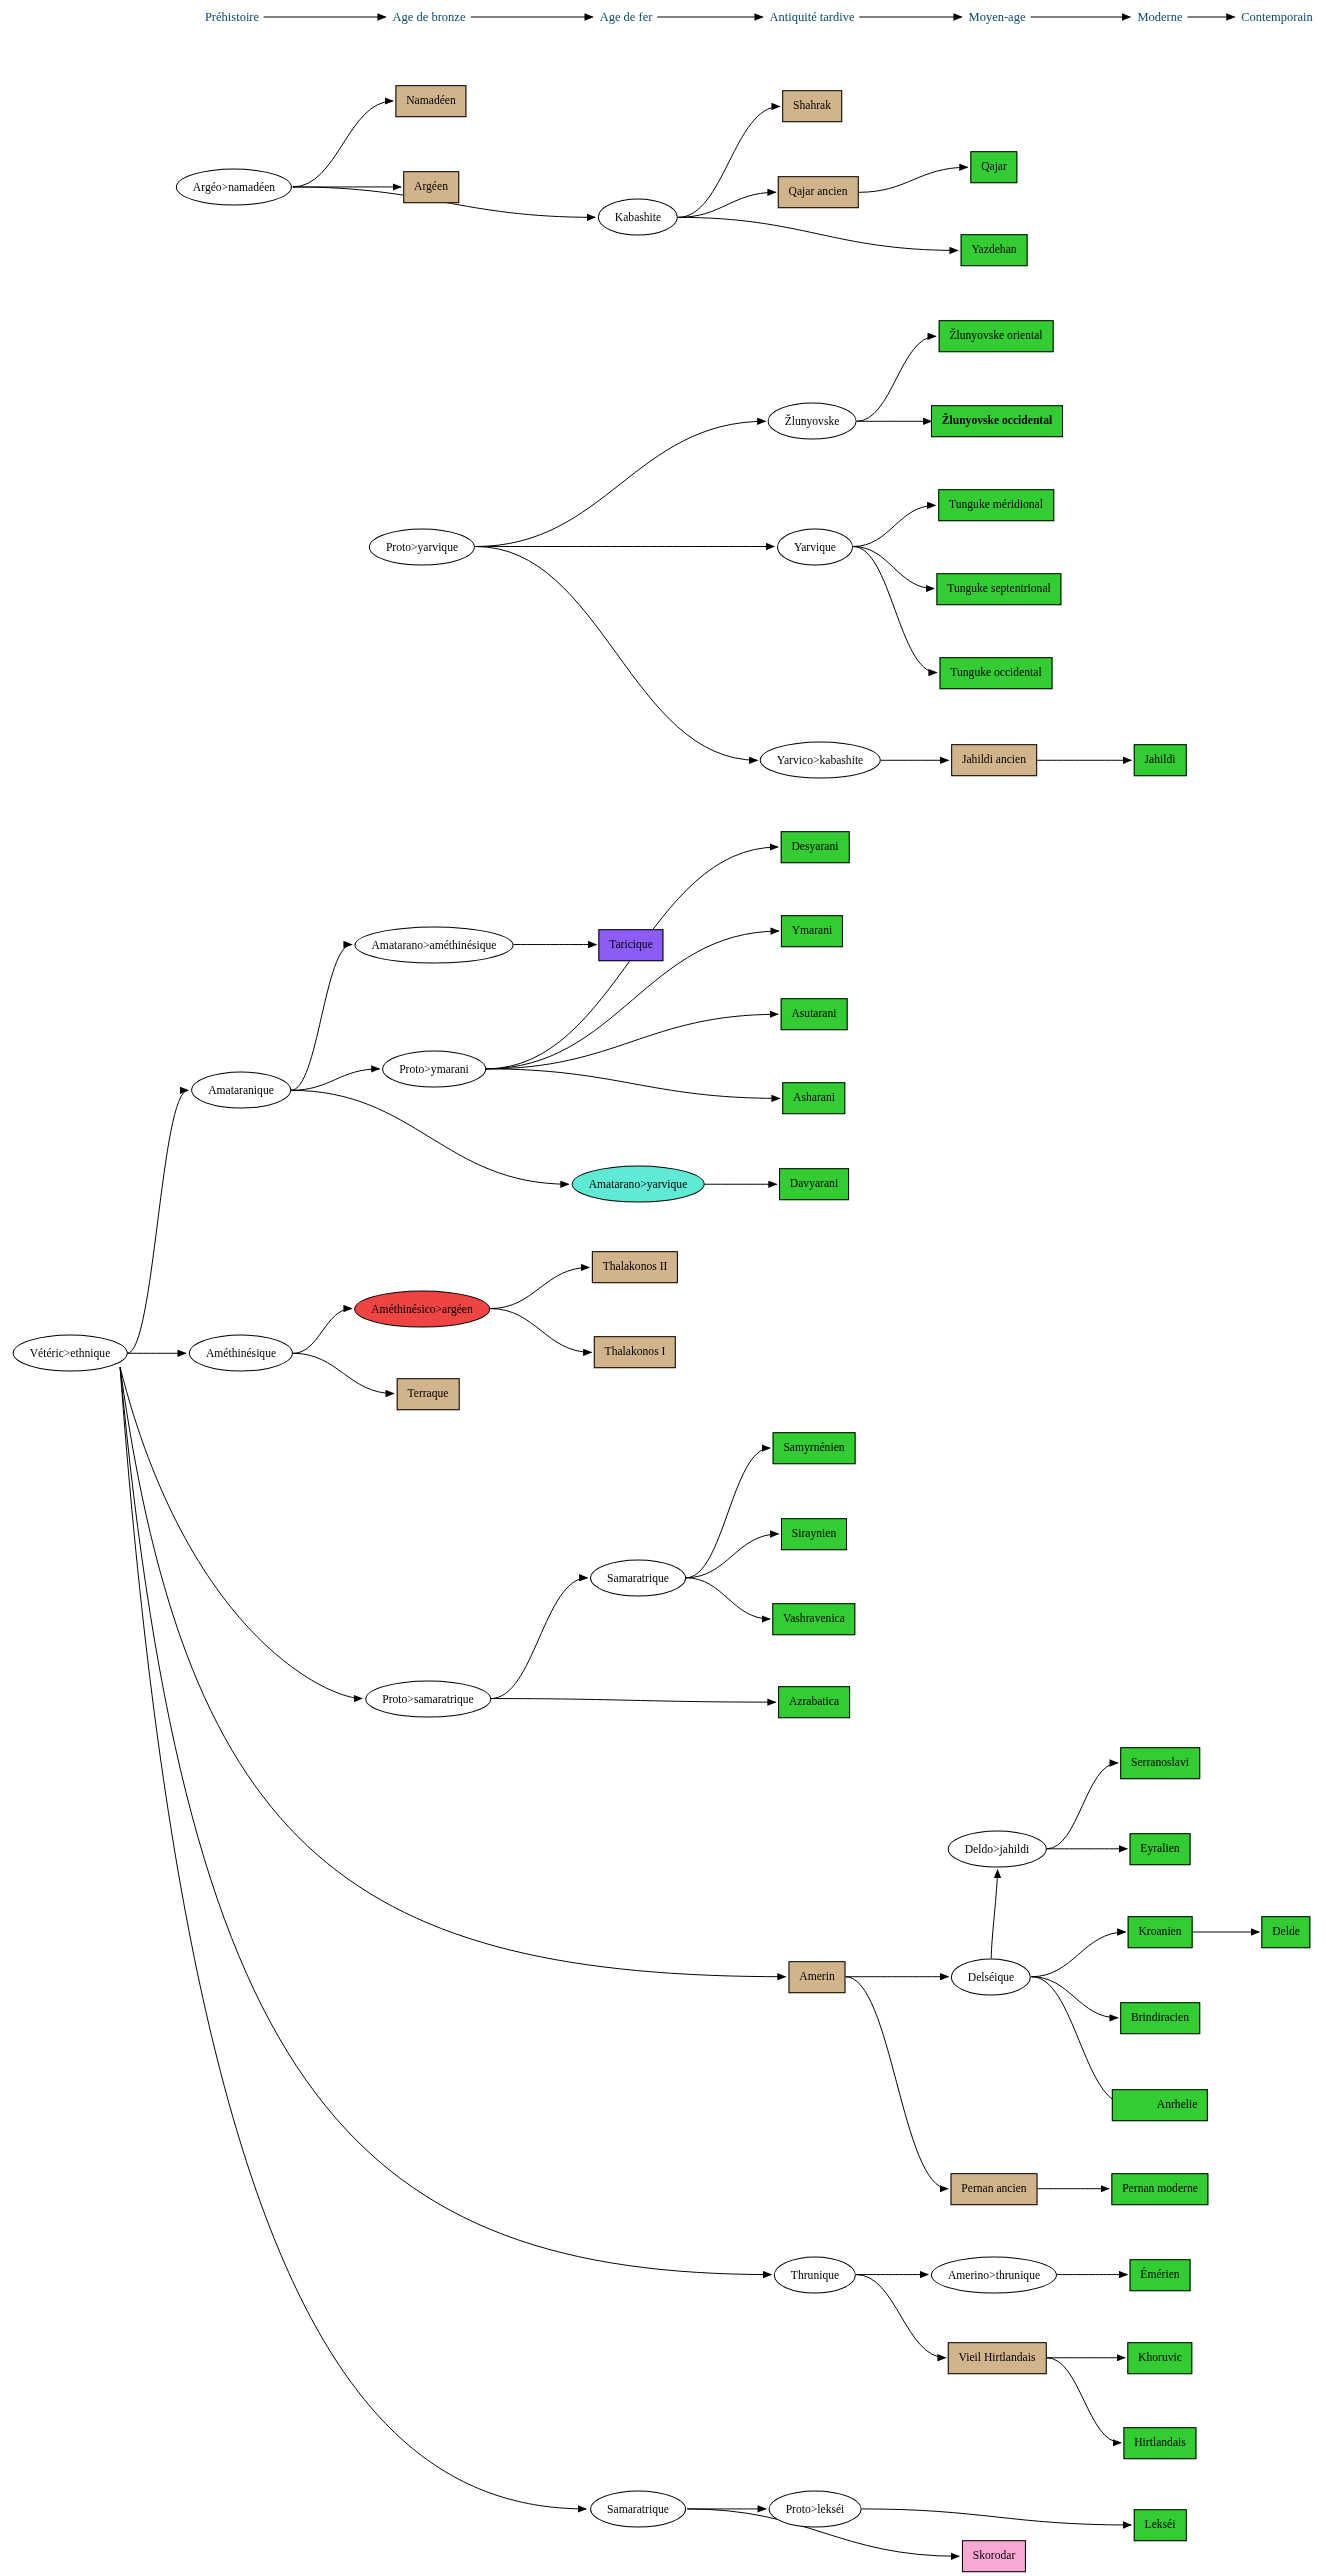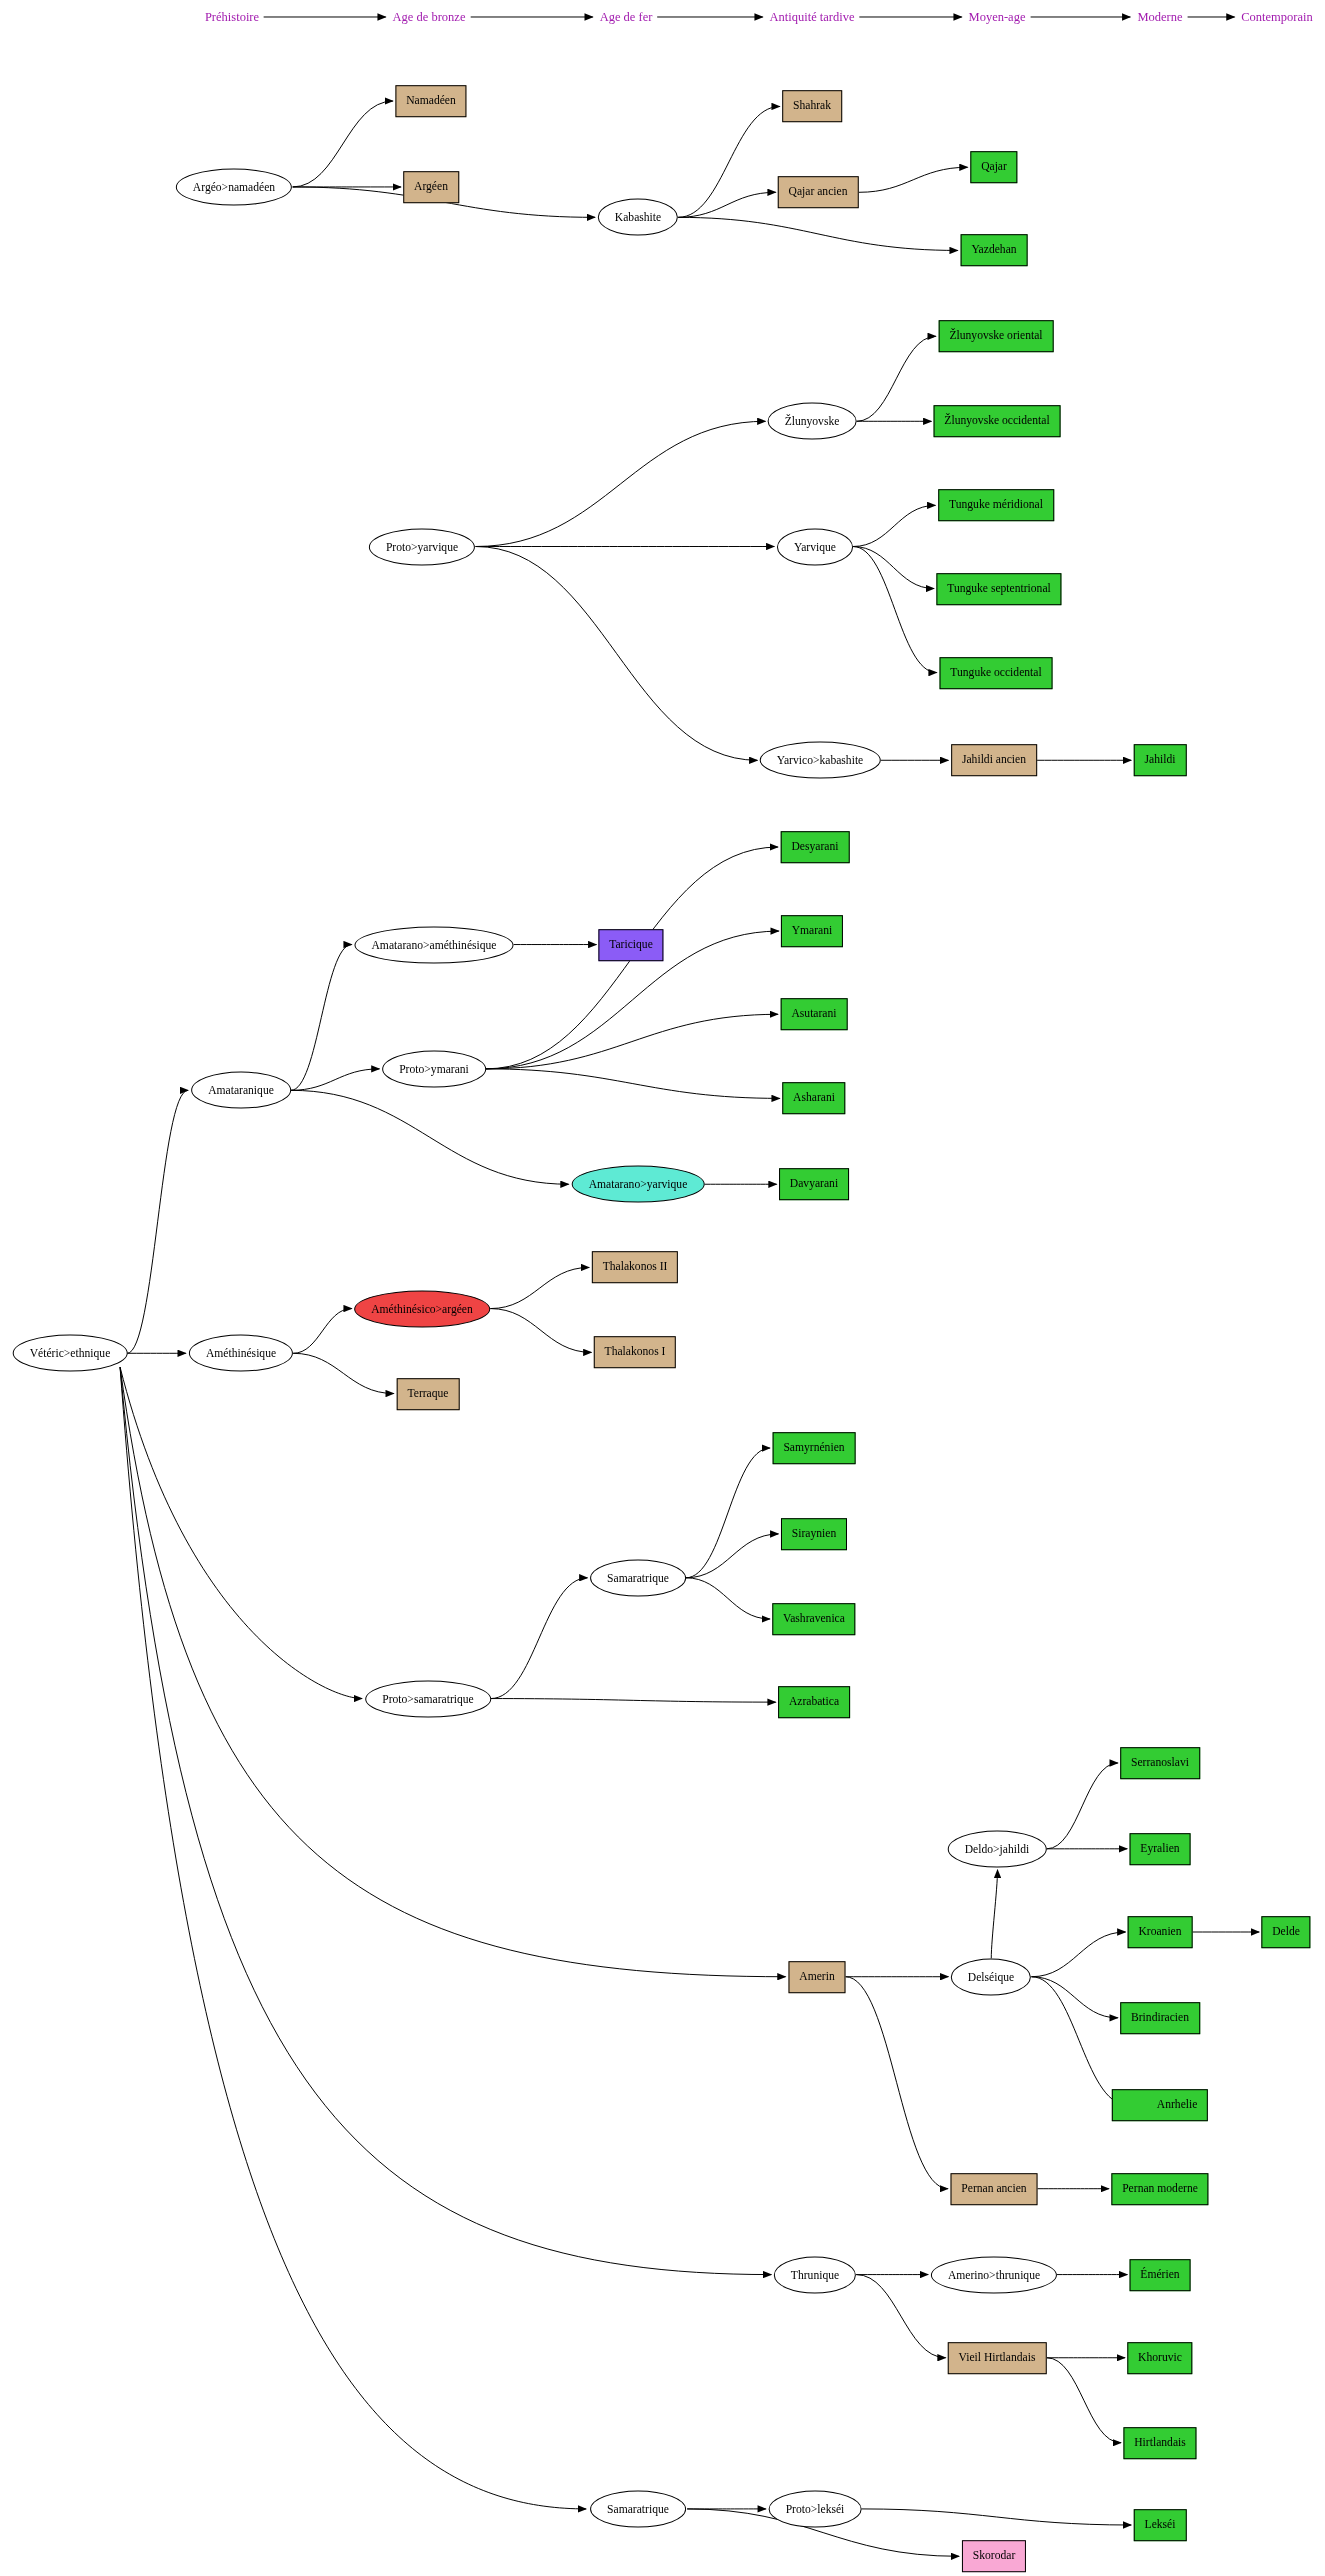--- a/index.html
+++ b/index.html
@@ -1,20 +1,20 @@
 <!DOCTYPE html>
 <html style="font-size:14.3px"><head>
 <meta charset="utf-8">
 <style>
   html,body{margin:0;padding:0;background:#ffffff;}
   #stage{position:relative;width:1326px;height:2576px;background:#ffffff;overflow:hidden;
          font-family:"Liberation Serif", serif;}
   #edge-layer{position:absolute;left:0;top:0;width:1326px;height:2576px;}
   .edge{fill:none;stroke:#000000;stroke-width:1.1px;}
-  .era{position:absolute;transform:translate(-50%,-50%);font-size:12.5px;color:#a21caf;
+  .era{position:absolute;transform:translate(-50%,-50%);font-size:12.5px;color:#0c4a6e;
        white-space:nowrap;}
   .node{position:absolute;transform:translate(-50%,-50%);border:0.9px solid #000;
         font-size:11.6px;color:#000;white-space:nowrap;text-align:center;line-height:1;}
   .node.box{padding:9px 9.8px;}
   .node.ellipse{padding:11.6px 16px;border-radius:50%;}
 </style>
 </head>
 <body>
 
 <div id="stage">
@@ -106,21 +106,21 @@
     <div class="node box" title="Namadéen" style="background: rgb(210, 180, 140); left: 431px; top: 101px;">Namadéen</div>
     <div class="node box" title="Argéen" style="background: rgb(210, 180, 140); left: 431px; top: 187px;">Argéen</div>
     <div class="node ellipse" title="Kabashite" style="background: rgb(255, 255, 255); left: 638px; top: 217px;">Kabashite</div>
     <div class="node box" title="Shahrak" style="background: rgb(210, 180, 140); left: 812px; top: 106px;">Shahrak</div>
     <div class="node box" title="Qajar ancien" style="background: rgb(210, 180, 140); left: 818px; top: 192px;">Qajar ancien</div>
     <div class="node box" title="Qajar" style="background: rgb(51, 204, 51); left: 994px; top: 167px;">Qajar</div>
     <div class="node box" title="Yazdehan" style="background: rgb(51, 204, 51); left: 994px; top: 250px;">Yazdehan</div>
     <div class="node ellipse" title="Proto&gt;yarvique" style="background: rgb(255, 255, 255); left: 422px; top: 547px;">Proto&gt;yarvique</div>
     <div class="node ellipse" title="Žlunyovske" style="background: rgb(255, 255, 255); left: 812px; top: 421px;">Žlunyovske</div>
     <div class="node box" title="Žlunyovske oriental" style="background: rgb(51, 204, 51); left: 996px; top: 336px;">Žlunyovske oriental</div>
-    <div class="node box" title="Žlunyovske occidental" style="background: rgb(51, 204, 51); left: 997px; top: 421px;">Žlunyovske occidental</div>
+    <div class="node box" title="Žlunyovske occidental" style="background: rgb(51, 204, 51); left: 997px; top: 421px; font-weight: bold;">Žlunyovske occidental</div>
     <div class="node ellipse" title="Yarvique" style="background: rgb(255, 255, 255); left: 815px; top: 547px;">Yarvique</div>
     <div class="node box" title="Tunguke méridional" style="background: rgb(51, 204, 51); left: 996px; top: 505px;">Tunguke méridional</div>
     <div class="node box" title="Tunguke septentrional" style="background: rgb(51, 204, 51); left: 999px; top: 589px;">Tunguke septentrional</div>
     <div class="node box" title="Tunguke occidental" style="background: rgb(51, 204, 51); left: 996px; top: 673px;">Tunguke occidental</div>
     <div class="node ellipse" title="Yarvico&gt;kabashite" style="background: rgb(255, 255, 255); left: 820px; top: 760px;">Yarvico&gt;kabashite</div>
     <div class="node box" title="Jahildi ancien" style="background: rgb(210, 180, 140); left: 994px; top: 760px;">Jahildi ancien</div>
     <div class="node box" title="Jahildi" style="background: rgb(51, 204, 51); left: 1160px; top: 760px;">Jahildi</div>
     <div class="node ellipse" title="Vétéric&gt;ethnique" style="background: rgb(255, 255, 255); left: 70px; top: 1353px;">Vétéric&gt;ethnique</div>
     <div class="node ellipse" title="Amataranique" style="background: rgb(255, 255, 255); left: 241px; top: 1090px;">Amataranique</div>
     <div class="node ellipse" title="Amatarano&gt;améthinésique" style="background: rgb(255, 255, 255); left: 434px; top: 945px;">Amatarano&gt;améthinésique</div>

